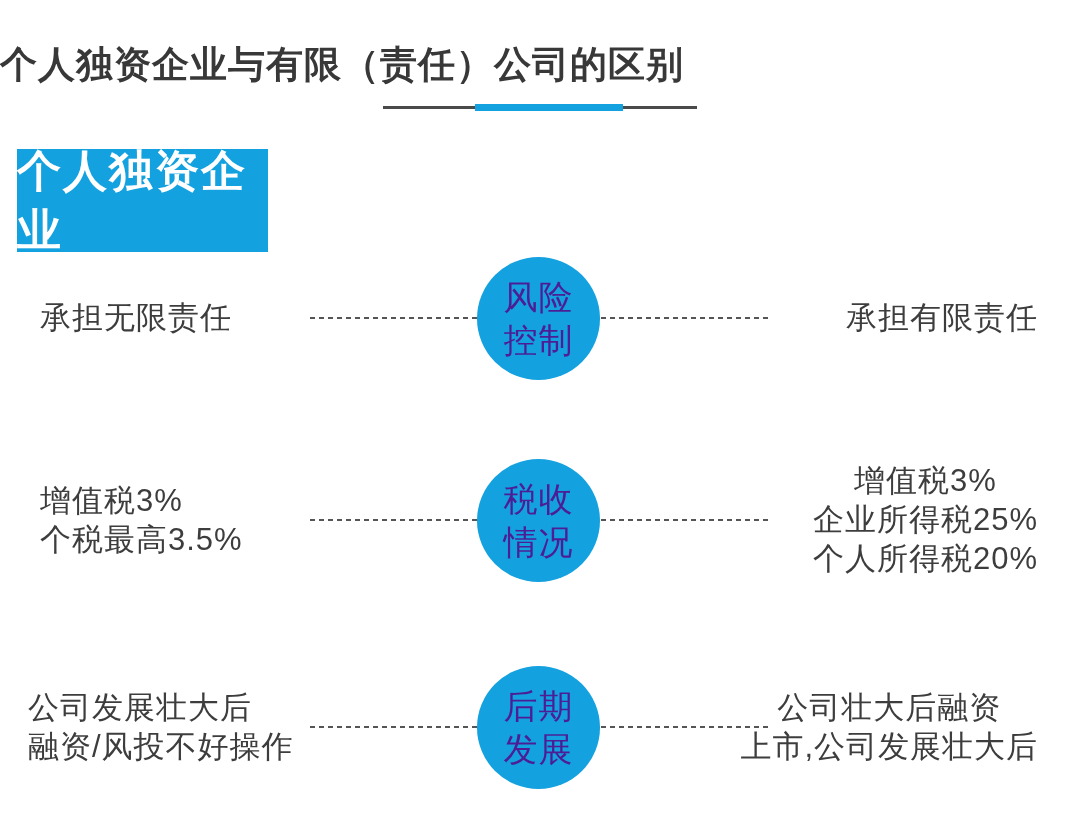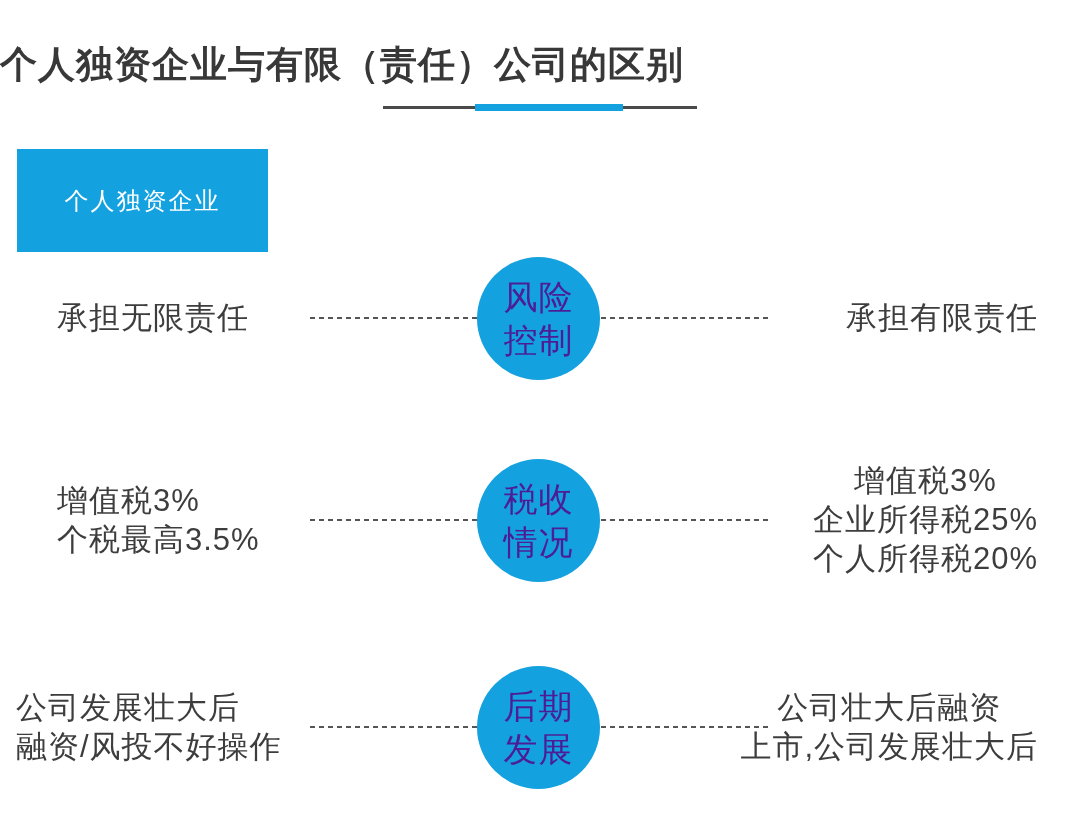--- a/index.html
+++ b/index.html
@@ -38,22 +38,22 @@
   .seg.b  { width: 148px; height: 7px; background: var(--accent-blue, #14a1df); }
   .seg.g2 { width: 74px;  height: 3px; background: var(--underline-gray, #4a4a4a); }
 
   
   .header-box {
     position: absolute;
     width: 251px;
     height: 103px;
     background: var(--accent-blue, #14a1df);
     color: var(--header-text, #ffffff);
-    font-size: 24px;
-    font-weight: 400;
+    font-size: 44px;
+    font-weight: 700;
     letter-spacing: 2px;
     display: flex;
     align-items: center;
     justify-content: center;
   }
   .header-box.hleft  { left: 17px;  top: 149px; }
   .header-box.hright { left: 813px; top: 150px; }
 
   
   .row { position: absolute; left: 0; width: 100%; height: 0; }
@@ -64,22 +64,22 @@
   .side-text {
     position: absolute;
     top: 0;
     transform: translateY(-50%);
     font-size: 31px;
     line-height: 1.26;
     letter-spacing: 1px;
     color: var(--body-text, #3d3d3d);
     white-space: pre-line;
   }
-  .side-text.sleft { left: 57px; text-align: left; }
-  .row-3 .side-text.sleft { left: 16px; }
+  .side-text.sleft { left: 40px; text-align: left; }
+  .row-3 .side-text.sleft { left: 28px; }
   .side-text.sright { right: 42px; text-align: center; }
 
   .dash {
     position: absolute;
     top: -1px;
     height: 2px;
     background: repeating-linear-gradient(to right,
       var(--dash-gray, #555555) 0 5px, transparent 5px 9px);
   }
   .dash-left  { left: 310px; width: 168px; }

